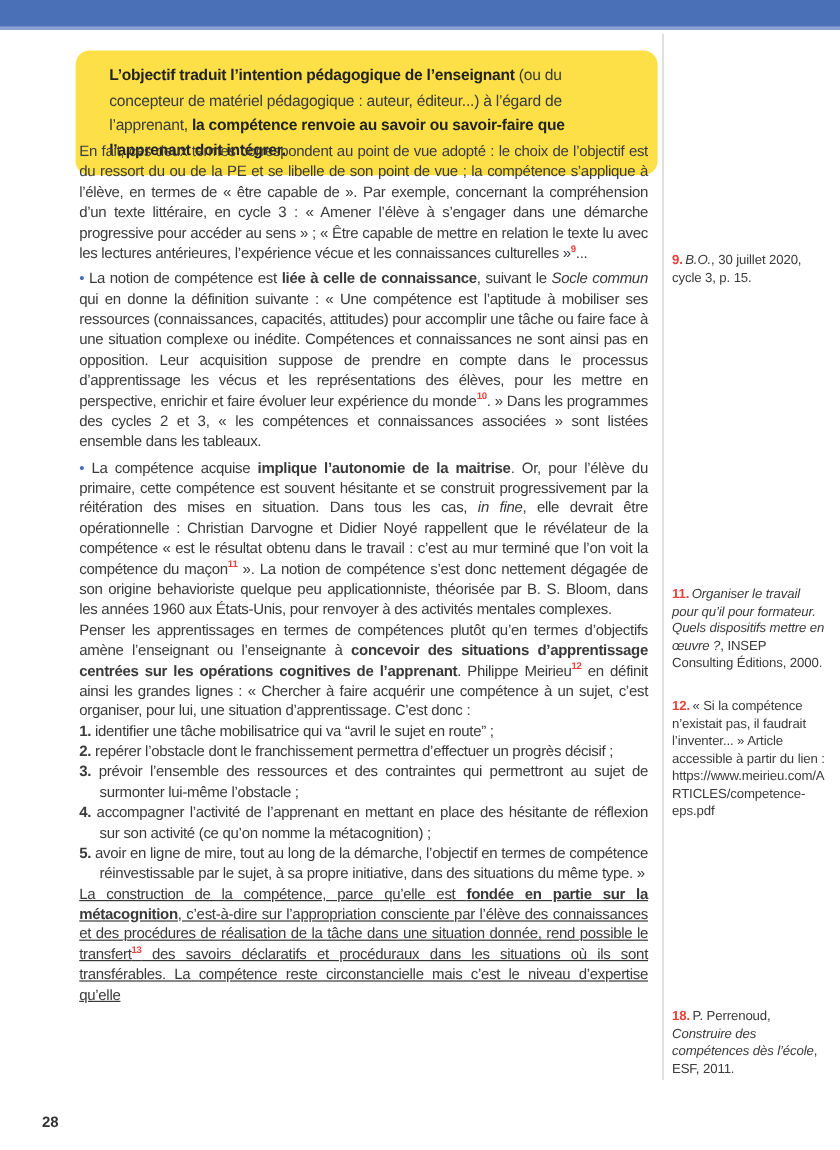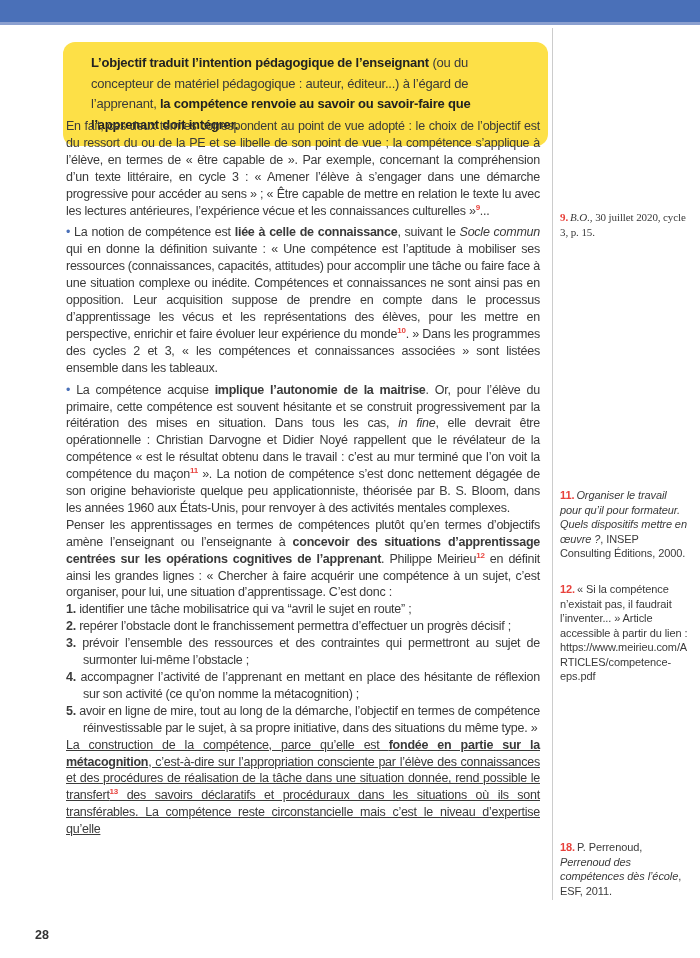--- a/index.html
+++ b/index.html
@@ -25,21 +25,21 @@
   .b { font-weight:700; }
   .i { font-style:italic; }
   .bullet { color:#4a70b8; }
   sup { color:#e8423c; font-weight:700; font-size:8px; line-height:0; }
 
   .divider { position:absolute; left:552px; top:28px; width:1px; height:872px; background:#cccccc; }
 
   .note { position:absolute; left:560px; width:130px; font-size:11px; line-height:14.5px;
     color:#3a3a3a; letter-spacing:-0.1px; overflow-wrap:break-word; word-wrap:break-word; }
   .note-num { color:#e8423c; font-weight:700; margin-right:2px; }
-  .n9  { top:210px;font-family:Liberation Serif, serif; } .n10 { top:336px; } .n11 { top:488px; } .n12 { top:582px; } .n13 { top:840px; }
+  .n9  { top:210px; } .n10 { top:336px; } .n11 { top:488px; } .n12 { top:582px; } .n13 { top:840px; }
 
   .page-number { position:absolute; left:35px; top:928px; font-size:12.5px; font-weight:700; color:#333333; }
 </style>
 </head>
 <body>
 
 <div class="page">
 
   <div class="header-bar"></div>
 
@@ -65,18 +65,18 @@
   <div class="note n9">
     <span class="note-num">9.</span><span><span class="i">B.O.</span><span>, 30 juillet 2020, cycle 3, p. 15.</span></span>
   </div>
   <div class="note n11">
     <span class="note-num">11.</span><span><span class="i">Organiser le travail pour qu’il pour formateur. Quels dispositifs mettre en œuvre ?</span><span>, INSEP Consulting Éditions, 2000.</span></span>
   </div>
   <div class="note n12">
     <span class="note-num">12.</span><span><span>« Si la compétence n’existait pas, il faudrait l’inventer... » Article accessible à partir du lien : https://www.meirieu.com/ARTICLES/competence-eps.pdf</span></span>
   </div>
   <div class="note n13">
-    <span class="note-num">18.</span><span><span>P. Perrenoud, </span><span class="i">Perrenoud des compétences dès l’école</span><span>, ESF, 2011.</span></span>
+    <span class="note-num">18.</span><span><span>P. Perrenoud, </span><span class="i">Construire des compétences dès l’école</span><span>, ESF, 2011.</span></span>
   </div>
 
   <div class="page-number">28</div>
 
 </div>
 
 </body></html>

